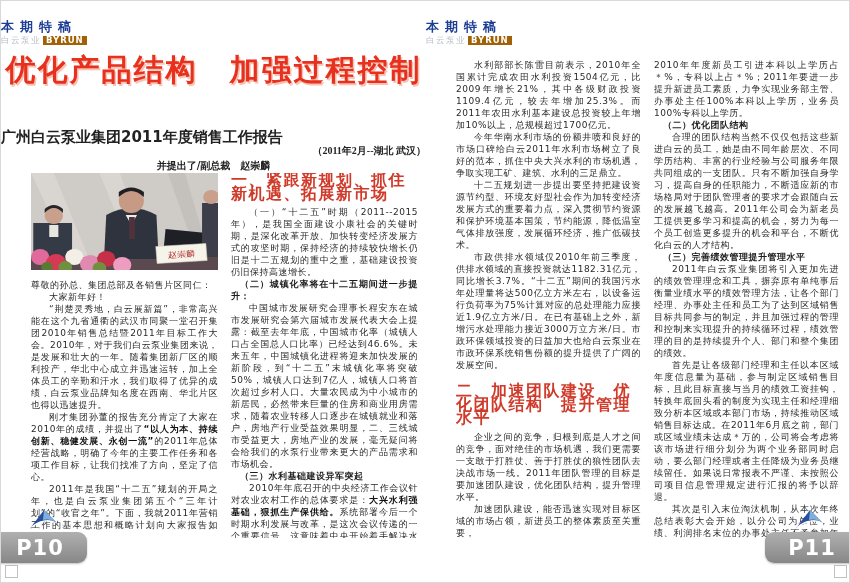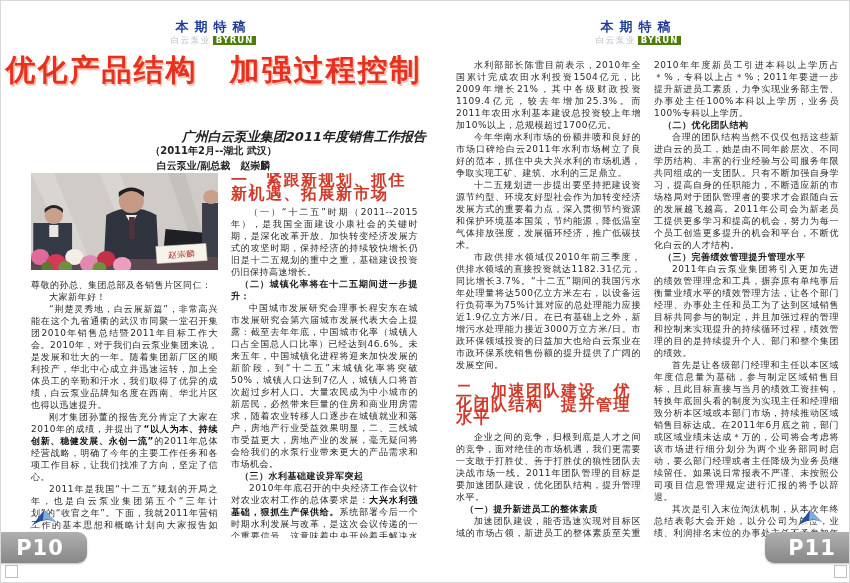--- a/index.html
+++ b/index.html
@@ -1,31 +1,31 @@
 <!DOCTYPE html>
 <html><head>
 <meta charset="utf-8">
 <style>
   html,body{margin:0;padding:0;background:#ffffff;}
   .sheet{position:relative;width:850px;height:583px;background:#fff;border:1px solid #d9d9d9;
          box-sizing:border-box;overflow:hidden;font-family:"DejaVu Sans","Liberation Sans",sans-serif;}
   .page{position:absolute;top:0;width:425px;height:583px;}
   .page.pl{left:0;} .page.pr{left:425px;}
 
-  .masthead{position:absolute;top:19px;left:0;right:0;text-align:center;line-height:1;}
+  .masthead{position:absolute;top:19px;left:0;right:0;text-align:left;line-height:1;}
   .masthead .mt{color:#1e3e96;font-weight:bold;font-size:13px;letter-spacing:6px;}
   .masthead .mb{margin-top:3px;font-size:8.5px;color:#b9bdc7;letter-spacing:1.5px;}
-  .masthead .men{display:inline-block;background:#4d7c0f;color:#fff;font-weight:bold;
+  .masthead .men{display:inline-block;background:#a16207;color:#fff;font-weight:bold;
                  padding:0 3px;margin-left:2px;font-size:8.5px;letter-spacing:1px;}
 
   .bigtitle{position:absolute;top:53px;left:0;right:0;text-align:center;color:#e8301e;
             font-weight:bold;font-size:30px;line-height:31px;letter-spacing:2px;
             text-shadow:1.5px 1.5px 0 #f6c3b4;}
-  .rpt1{position:absolute;top:127px;left:0;right:0;text-align:right;font-size:13px;font-weight:bold;color:#222;font-style:italic;}
-  .rpt2{position:absolute;top:143px;left:0;right:0;text-align:center;font-size:10px;font-weight:bold;color:#222;}
+  .rpt1{position:absolute;top:127px;left:0;right:0;text-align:left;font-size:15px;font-weight:bold;color:#222;}
+  .rpt2{position:absolute;top:143px;left:0;right:0;text-align:right;font-size:10px;font-weight:bold;color:#222;font-family:Liberation Serif, serif;}
   .rpt3{position:absolute;top:158px;left:0;right:0;text-align:center;font-size:10px;font-weight:bold;color:#222;}
 
   .cols{position:absolute;display:flex;gap:13px;overflow:hidden;}
   .cols.left-page{left:30px;right:8px;top:172px;bottom:46px;}
   .cols.right-page{left:30px;right:12px;top:58px;bottom:46px;}
   .col{flex:1;min-width:0;overflow:hidden;}
 
   .photo{width:100%;height:97px;display:block;margin:0 0 9px 0;}
 
   p.body{margin:0;font-size:9px;line-height:12px;letter-spacing:0.5px;color:#2a2a2a;
@@ -62,21 +62,21 @@
         <span>白云泵业</span><span class="men">BYRUN</span>
       </div>
     </div>
 
     <div class="bigtitle">
       <div>优化产品结构　加强过程控制</div>
     </div>
 
     <div class="rpt1">广州白云泵业集团2011年度销售工作报告</div>
     <div class="rpt2">（2011年2月--湖北 武汉）</div>
-    <div class="rpt3">白云泵业/副总裁　赵崇麟</div>
+    <div class="rpt3">并提出了/副总裁　赵崇麟</div>
 
     <div class="cols left-page">
       <div class="col">
 
         <svg class="photo" viewBox="0 0 164 97" preserveAspectRatio="none">
           <rect x="0" y="0" width="164" height="97" fill="#cfcbc6"></rect>
           <path d="M0 0 L40 97 L55 97 L20 0 Z" fill="#d9d5d0"></path>
           <path d="M60 0 L95 97 L108 97 L78 0 Z" fill="#d9d5d0"></path>
           <path d="M120 0 L150 97 L160 97 L135 0 Z" fill="#c4c0bb"></path>
           <rect x="0" y="84" width="164" height="13" fill="#5a4a50"></rect>
@@ -147,21 +147,20 @@
     </div>
 
     <div class="cols right-page">
       <div class="col">
         <p class="body">水利部部长陈雷目前表示，2010年全国累计完成农田水利投资1504亿元，比2009年增长21%，其中各级财政投资1109.4亿元，较去年增加25.3%。而2011年农田水利基本建设总投资较上年增加10%以上，总规模超过1700亿元。</p>
         <p class="body">今年华南水利市场的份额井喷和良好的市场口碑给白云2011年水利市场树立了良好的范本，抓住中央大兴水利的市场机遇，争取实现工矿、建筑、水利的三足鼎立。</p>
         <p class="body">十二五规划进一步提出要坚持把建设资源节约型、环境友好型社会作为加转变经济发展方式的重要着力点，深入贯彻节约资源和保护环境基本国策，节约能源，降低温室气体排放强度，发展循环经济，推广低碳技术。</p>
         <p class="body">市政供排水领域仅2010年前三季度，供排水领域的直接投资就达1182.31亿元，同比增长3.7%。“十二五”期间的我国污水年处理量将达500亿立方米左右，以设备运行负荷率为75%计算对应的总处理能力应接近1.9亿立方米/日。在已有基础上之外，新增污水处理能力接近3000万立方米/日。市政环保领域投资的日益加大也给白云泵业在市政环保系统销售份额的提升提供了广阔的发展空间。</p>
         <div class="hred mid">二、加速团队建设　优化团队结构　提升管理水平</div>
         <p class="body">企业之间的竞争，归根到底是人才之间的竞争，面对绝佳的市场机遇，我们更需要一支敢于打胜仗、善于打胜仗的狼性团队去决战市场一线。2011年团队管理的目标是要加速团队建设，优化团队结构，提升管理水平。</p>
-        <p class="sub">（一）提升新进员工的整体素质</p>
         <p class="body">加速团队建设，能否迅速实现对目标区域的市场占领，新进员工的整体素质至关重要，</p>
       </div>
 
       <div class="col">
         <p class="body noind">2010年年度新员工引进本科以上学历占＊%，专科以上占＊%；2011年要进一步提升新进员工素质，力争实现业务部主管、办事处主任100%本科以上学历，业务员100%专科以上学历。</p>
         <p class="sub">（二）优化团队结构</p>
         <p class="body">合理的团队结构当然不仅仅包括这些新进白云的员工，她是由不同年龄层次、不同学历结构、丰富的行业经验与公司服务年限共同组成的一支团队。只有不断加强自身学习，提高自身的任职能力，不断适应新的市场格局对于团队管理者的要求才会跟随白云的发展越飞越高。2011年公司会为新老员工提供更多学习和提高的机会，努力为每一个员工创造更多提升的机会和平台，不断优化白云的人才结构。</p>
         <p class="sub">（三）完善绩效管理提升管理水平</p>
         <p class="body">2011年白云泵业集团将引入更加先进的绩效管理理念和工具，摒弃原有单纯事后衡量业绩水平的绩效管理方法，让各个部门经理、办事处主任和员工为了达到区域销售目标共同参与的制定，并且加强过程的管理和控制来实现提升的持续循环过程，绩效管理的目的是持续提升个人、部门和整个集团的绩效。</p>
         <p class="body">首先是让各级部门经理和主任以本区域年度信息量为基础，参与制定区域销售目标，且此目标直接与当月的绩效工资挂钩，转换年底回头看的制度为实现主任和经理细致分析本区域或本部门市场，持续推动区域销售目标达成。在2011年6月底之前，部门或区域业绩未达成＊万的，公司将会考虑将该市场进行细分划分为两个业务部同时启动，要么部门经理或者主任降级为业务员继续留任。如果说日常报表不严谨、未按照公司项目信息管理规定进行汇报的将予以辞退。</p>

